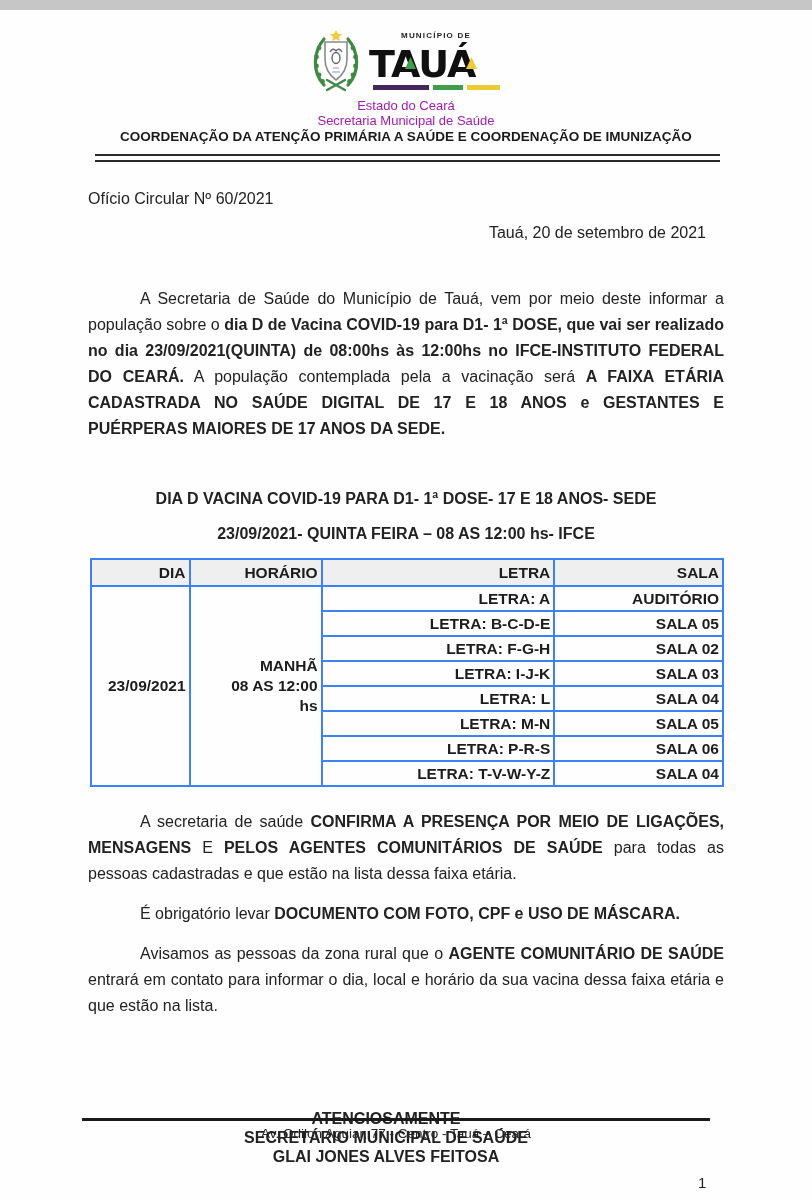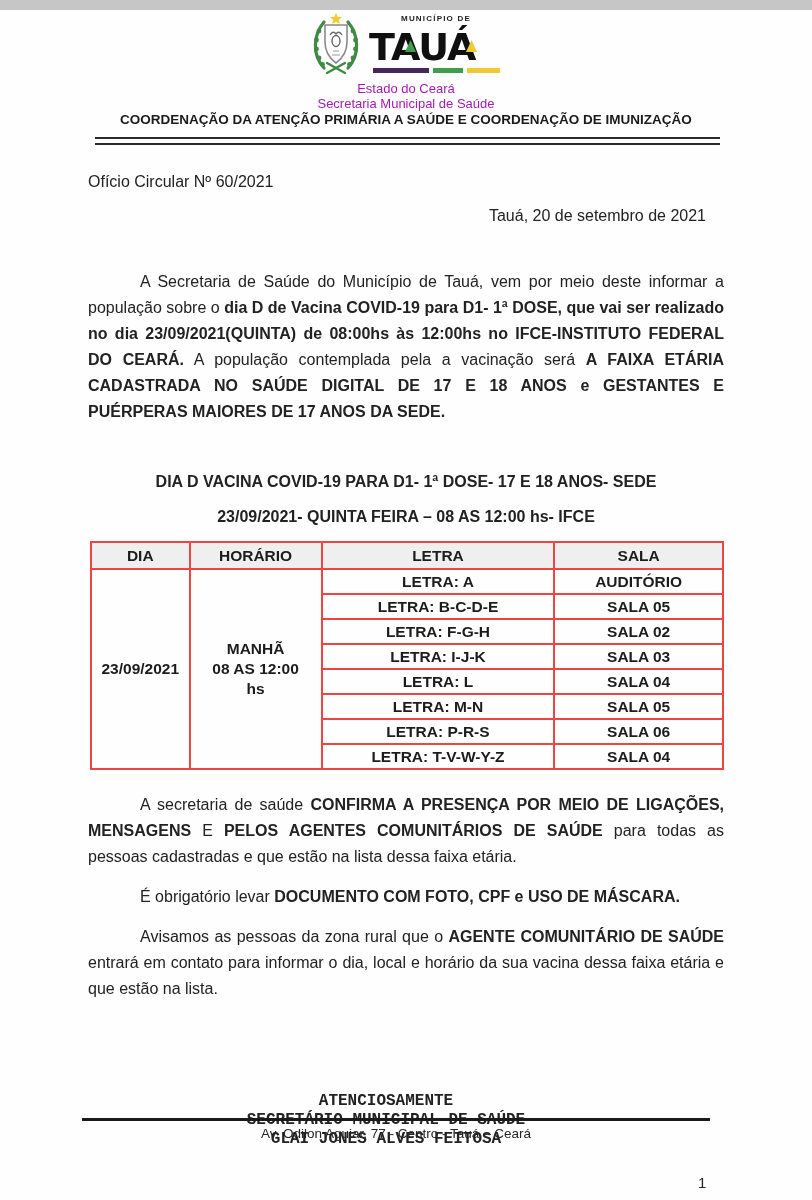--- a/index.html
+++ b/index.html
@@ -11,21 +11,21 @@
     position:relative;
     overflow:hidden;
   }
   .b{font-weight:bold;}
   .top-strip{
     position:absolute;top:0;left:0;width:812px;height:10px;
     background:#c6c6c6;
   }
   
   .logo-row{
-    margin-top:11px;
+    margin-top:28px;
     display:flex;justify-content:center;align-items:center;gap:6px;
   }
   .crest{width:54px;height:64px;}
   .logo-right{display:flex;flex-direction:column;align-items:center;}
   .muni-label{
     font-size:8px;font-weight:bold;letter-spacing:1.2px;color:#1c1c1c;
     margin-bottom:0;
   }
   .taua-svg{width:134px;height:44px;display:block;}
   .logo-bar{display:flex;gap:4px;margin-top:1px;}
@@ -53,35 +53,35 @@
   .sch-title{
     font-size:16px;font-weight:bold;text-align:center;margin:8px;
   }
   .t1{margin-top:48px;}
   .t2{margin-top:17px;}
   table.sch{
     border-collapse:collapse;margin:15px 0 0 2px;
     width:634px;table-layout:fixed;
   }
   table.sch th, table.sch td{
-    border:2px solid #ef4444;
-    font-weight:bold;font-size:15.5px;text-align:center;
+    border:2px solid #3b82f6;
+    font-weight:bold;font-size:15.5px;text-align:right;
     padding:1px 3px;line-height:20px;color:#1c1c1c;
   }
   table.sch th{background:#efefef;height:23px;}
   table.sch td{height:21px;margin-left:46px;}
   .col-dia{width:97px;}
   .col-hor{width:130px;}
   .col-let{width:229px;}
   .col-sal{width:166px;}
   td.merged{vertical-align:middle;white-space:pre-line;}
   
   .signature{
     margin-top:90px;text-align:center;font-weight:bold;font-size:16px;
-    line-height:19px;transform:translateX(-20px);font-family:Liberation Mono, monospace;
+    line-height:19px;transform:translateX(-20px);
   }
   
   .footer{position:absolute;left:0;top:1118px;width:748px;}
   .footer-rule{
     width:628px;margin-left:82px;border-top:3px solid #1a1a1a;height:0;
   }
   .footer-text{
     width:628px;margin-left:82px;text-align:center;
     font-size:13.5px;line-height:19px;margin-top:3px;color:#242424;
   }

